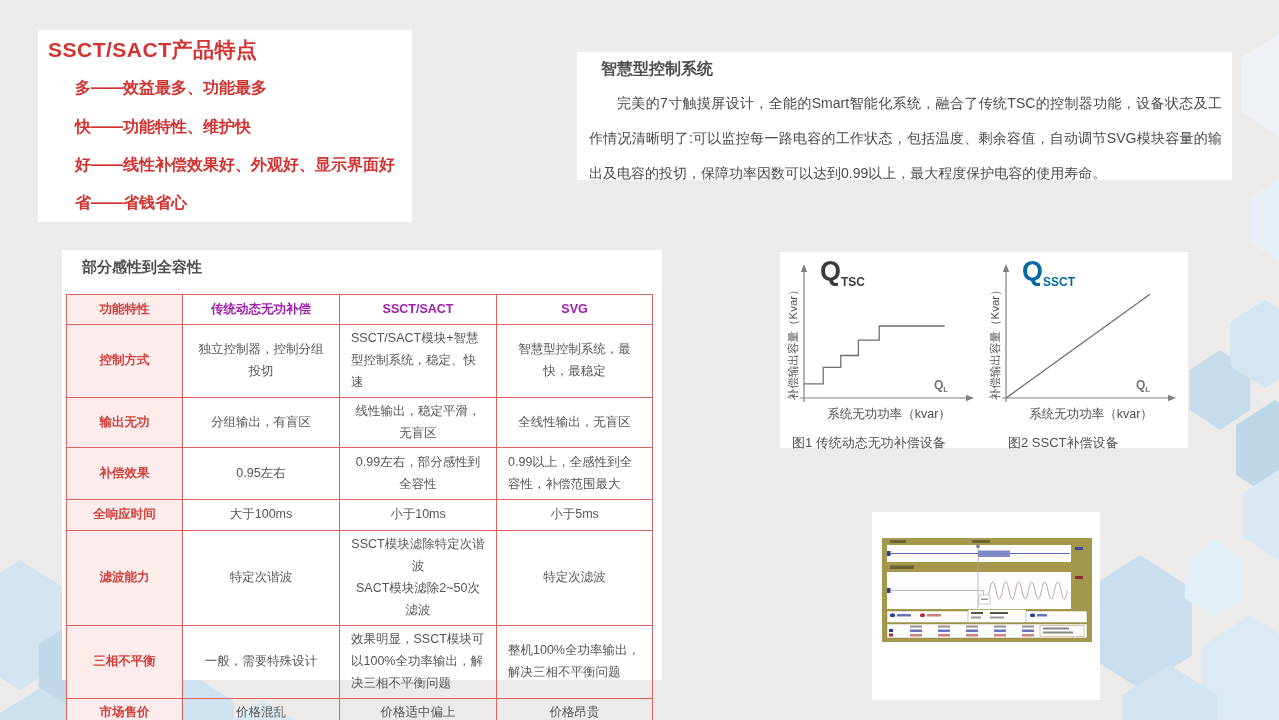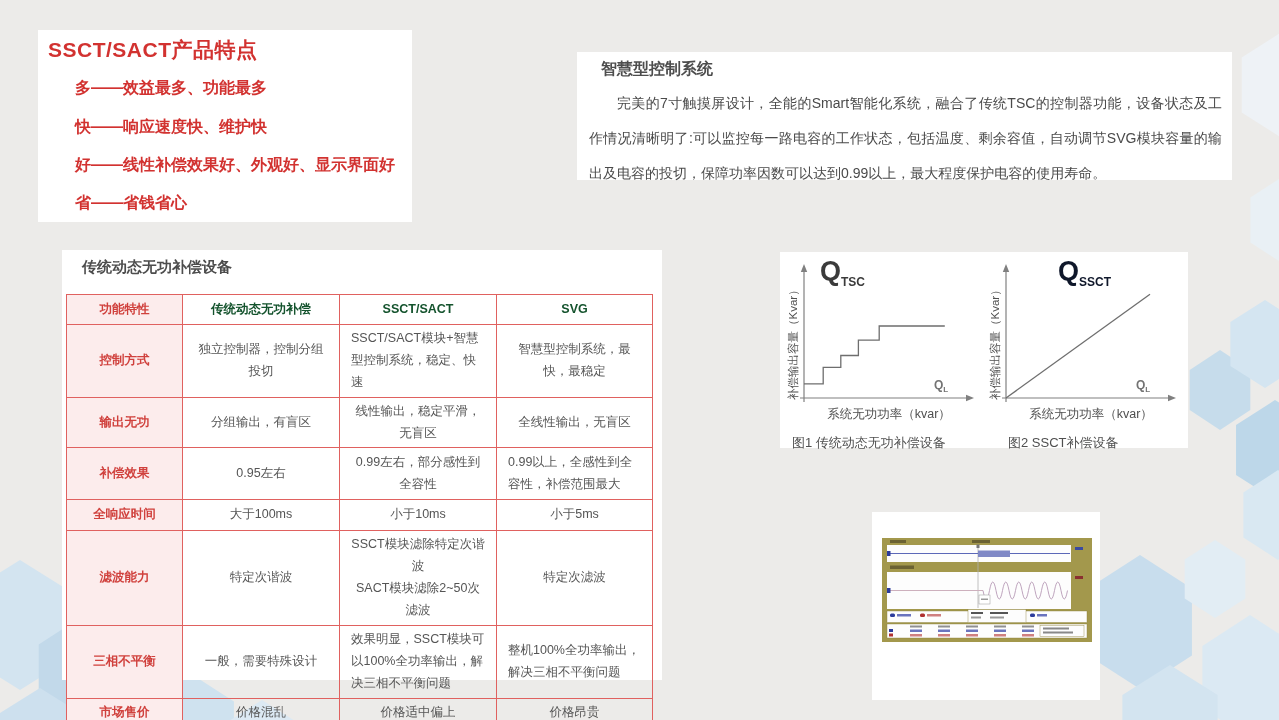--- a/index.html
+++ b/index.html
@@ -15,31 +15,31 @@
   #smart{left:577px;top:52px;width:655px;height:128px;}
   #smart .sheading{position:absolute;left:24px;top:7px;font-size:16px;font-weight:bold;color:#4d4d4d;}
   #smart .sparagraph{position:absolute;left:12px;right:10px;top:34px;font-size:14px;line-height:35px;
       color:#4a4a4a;text-indent:2em;text-align:justify;}
   
   #comparison{left:62px;top:250px;width:600px;height:430px;}
   #comparison .ctitle{position:absolute;left:20px;top:8px;font-size:15px;font-weight:bold;color:#4d4d4d;}
   #cmp-table{position:absolute;left:4px;top:44px;border-collapse:collapse;table-layout:fixed;width:586px;}
   #cmp-table td,#cmp-table th{border:1px solid #e0615f;font-size:12.5px;color:#555;
       text-align:center;vertical-align:middle;padding:3px 11px;line-height:1.75;}
-  #cmp-table th{font-weight:bold;color:#14532d;}
+  #cmp-table th{font-weight:bold;color:#a21caf;}
   #cmp-table .rowlab{background:#fcecec;color:#d0413d;font-weight:bold;}
   #cmp-table .tl{text-align:left;}
   #cmp-table .pre{white-space:pre-line;}
   
   #chartspanel{left:780px;top:252px;width:408px;height:196px;}
   .chartbox{position:absolute;top:8px;width:196px;height:205px;}
   #chart1{left:10px;} #chart2{left:212px;}
   .qtitle{position:absolute;left:30px;top:-4px;font-weight:bold;font-size:27px;color:#3b3b3b;}
   .qtitle sub{font-size:12px;font-weight:bold;}
-  #chart2 .qtitle{color:#0f172a;margin-left:36px;}
+  #chart2 .qtitle{color:#0369a1;}
   .ylabel{position:absolute;left:-4px;top:140px;transform:rotate(-90deg);transform-origin:left top;
       translate:0 0;white-space:nowrap;font-size:11.5px;color:#4f4f4f;}
   .xlabel{position:absolute;left:14px;top:146px;width:170px;text-align:center;font-size:12.5px;color:#4f4f4f;}
   .qlend{position:absolute;left:144px;top:118px;font-size:12px;color:#737373;font-weight:bold;}
   .qlend sub{font-size:8px;}
   .chart-caption{position:absolute;top:174px;font-size:13px;color:#4f4f4f;white-space:nowrap;}
   #chart1 .chart-caption{left:2px;} #chart2 .chart-caption{left:16px;}
   
   #scopepanel{left:872px;top:512px;width:228px;height:188px;}
   #scope-caption{position:absolute;left:0;right:0;top:143px;text-align:center;
@@ -63,32 +63,32 @@
   <div class="hex" style="left:1245px;top:175px;width:80px;height:90px;background:#e9f0f5;"></div>
   <div class="hex" style="left:1235px;top:30px;width:100px;height:110px;background:#eef2f6;"></div>
   <div class="hex" style="left:1080px;top:555px;width:120px;height:134px;background:#c8dded;"></div>
   <div class="hex" style="left:1195px;top:615px;width:110px;height:124px;background:#dbe9f3;"></div>
   <div class="hex" style="left:1115px;top:665px;width:110px;height:120px;background:#d3e4f0;"></div>
   <div class="hex" style="left:1180px;top:540px;width:70px;height:78px;background:#e2edf4;"></div>
 
   <div id="features" class="panel">
     <div class="ftitle">SSCT/SACT产品特点</div>
     <div class="feat-item" style="top:48px;">多——效益最多、功能最多</div>
-    <div class="feat-item" style="top:87px;">快——响应速度快、维护快</div>
+    <div class="feat-item" style="top:87px;">快——功能特性、维护快</div>
     <div class="feat-item" style="top:125px;">好——线性补偿效果好、外观好、显示界面好</div>
     <div class="feat-item" style="top:163px;">省——省钱省心</div>
   </div>
 
   <div id="smart" class="panel">
     <div class="sheading">智慧型控制系统</div>
     <div class="sparagraph">完美的7寸触摸屏设计，全能的Smart智能化系统，融合了传统TSC的控制器功能，设备状态及工作情况清晰明了:可以监控每一路电容的工作状态，包括温度、剩余容值，自动调节SVG模块容量的输出及电容的投切，保障功率因数可以达到0.99以上，最大程度保护电容的使用寿命。</div>
   </div>
 
   <div id="comparison" class="panel">
-    <div class="ctitle">传统动态无功补偿设备</div>
+    <div class="ctitle">部分感性到全容性</div>
     <table id="cmp-table">
       <colgroup>
           <col style="width:116px">
           <col style="width:157px">
           <col style="width:157px">
           <col style="width:156px">
         </colgroup>
       <tbody>
           <tr style="height:30px">
         <th class="rowlab">功能特性</th>

